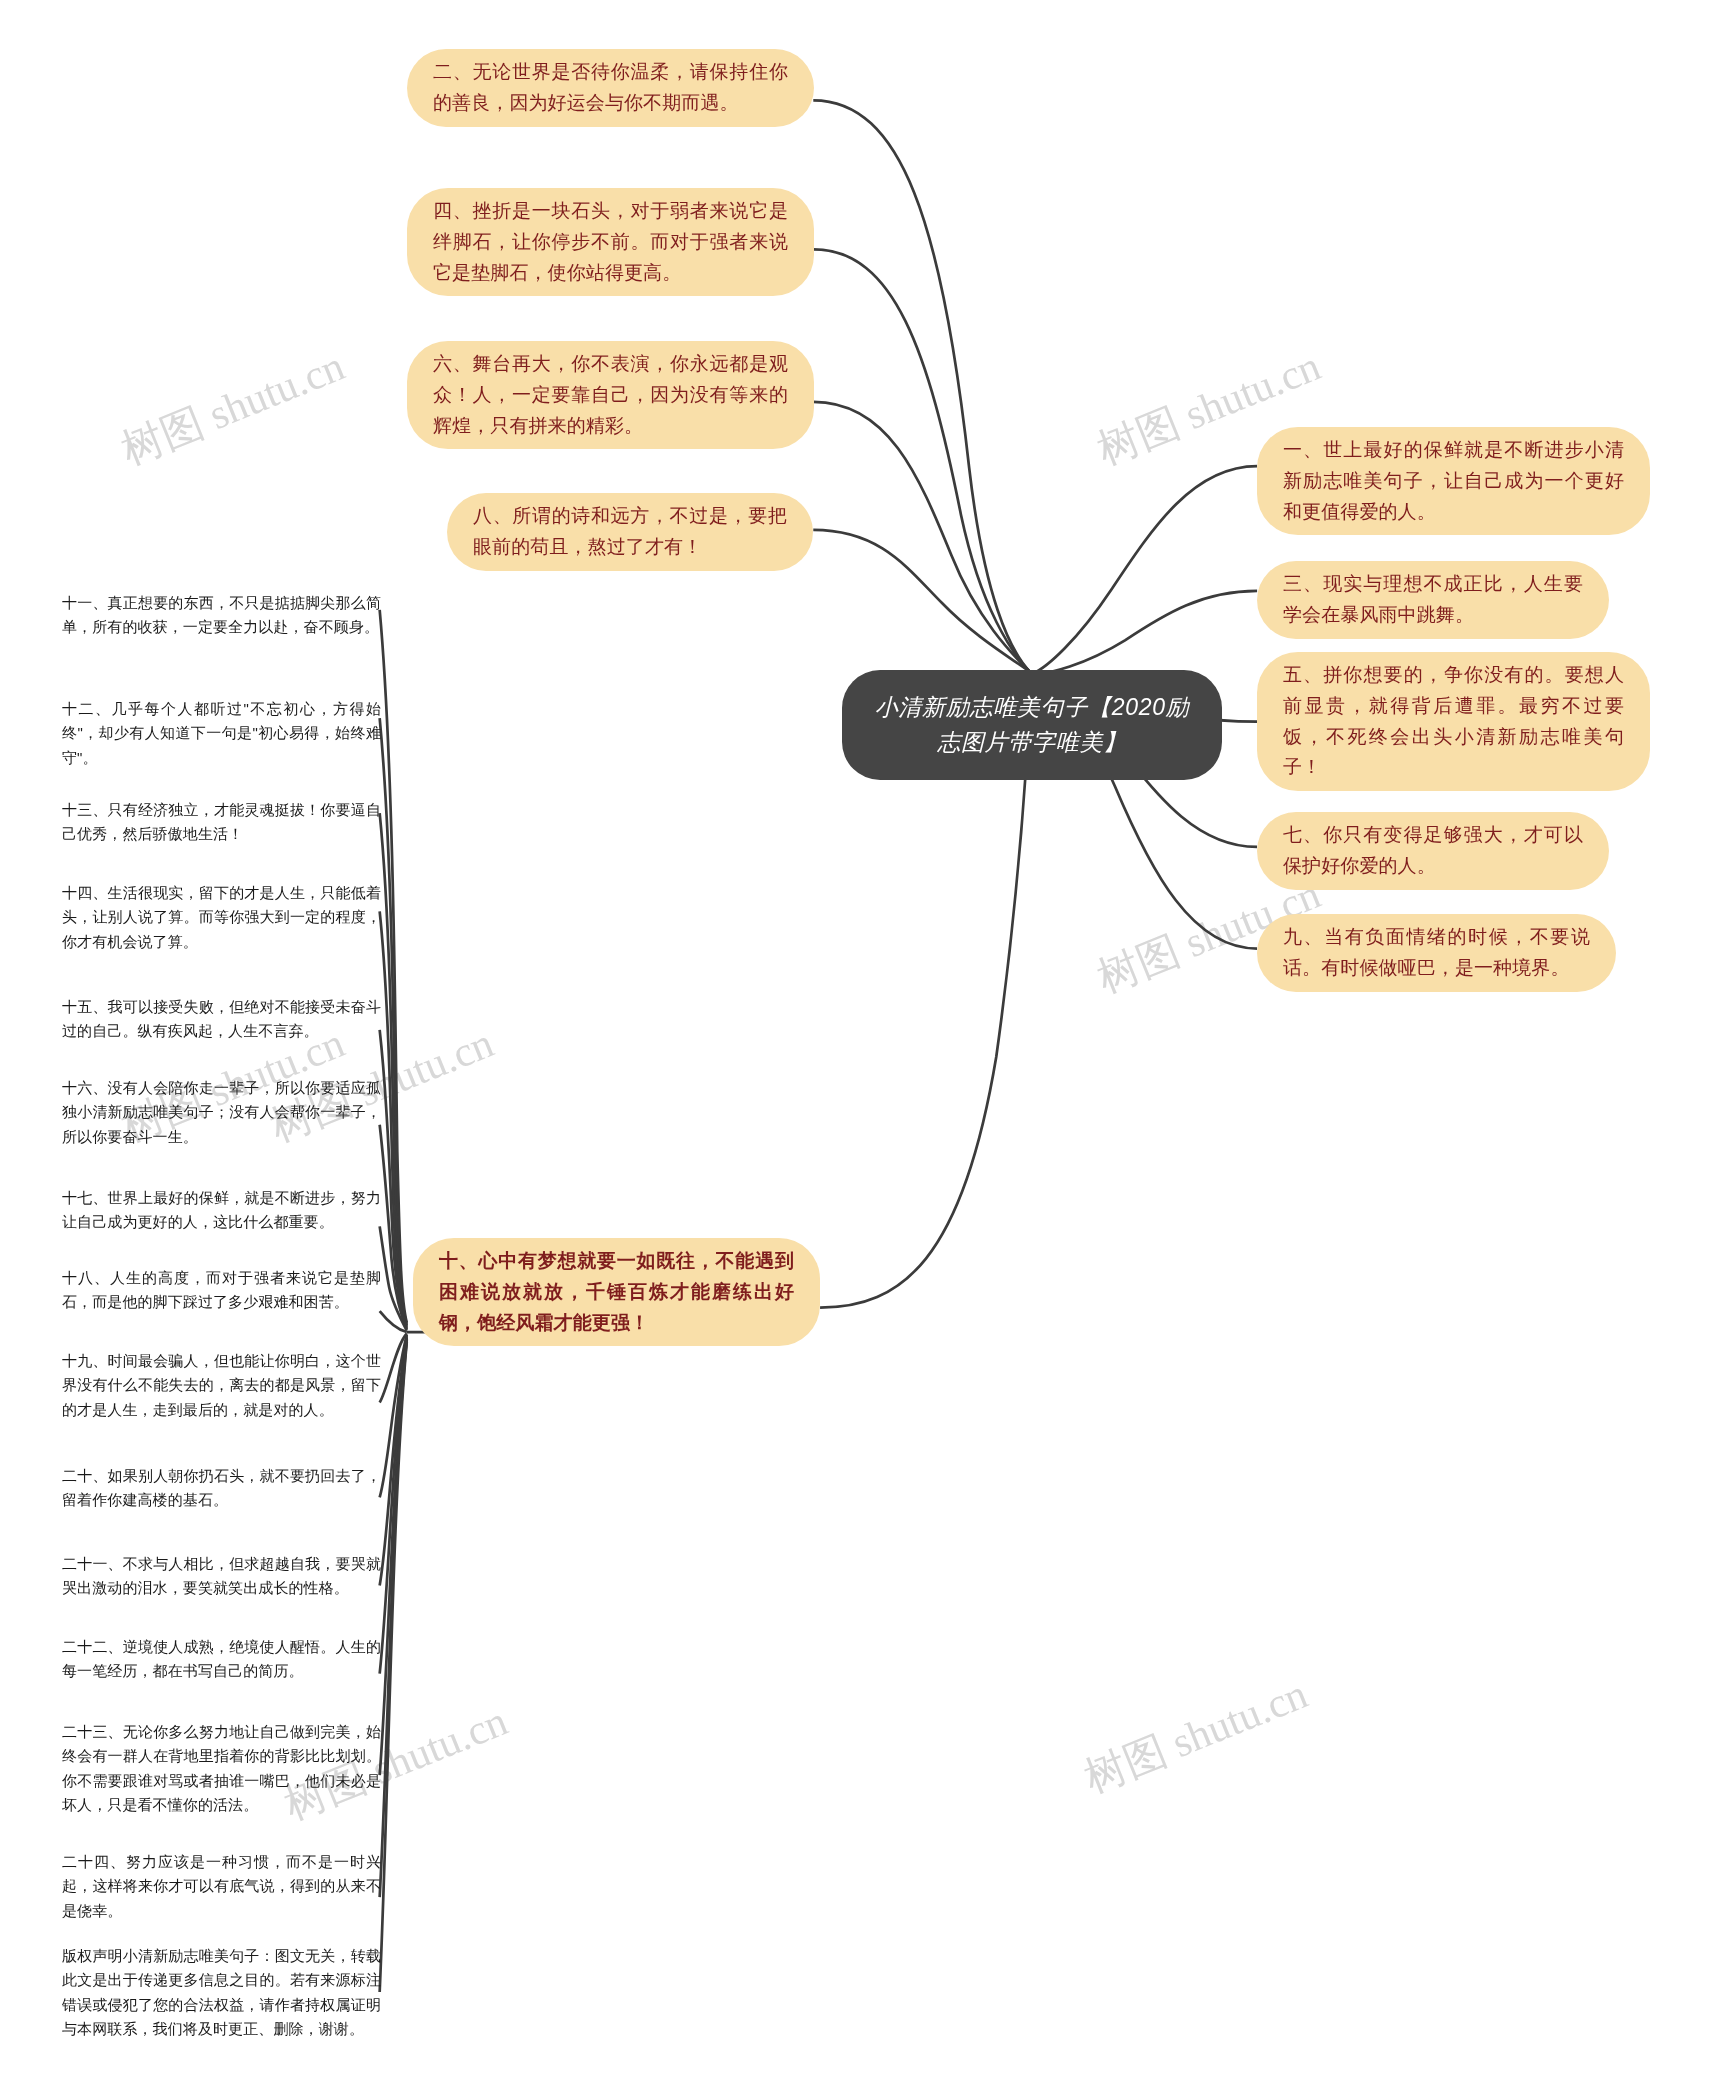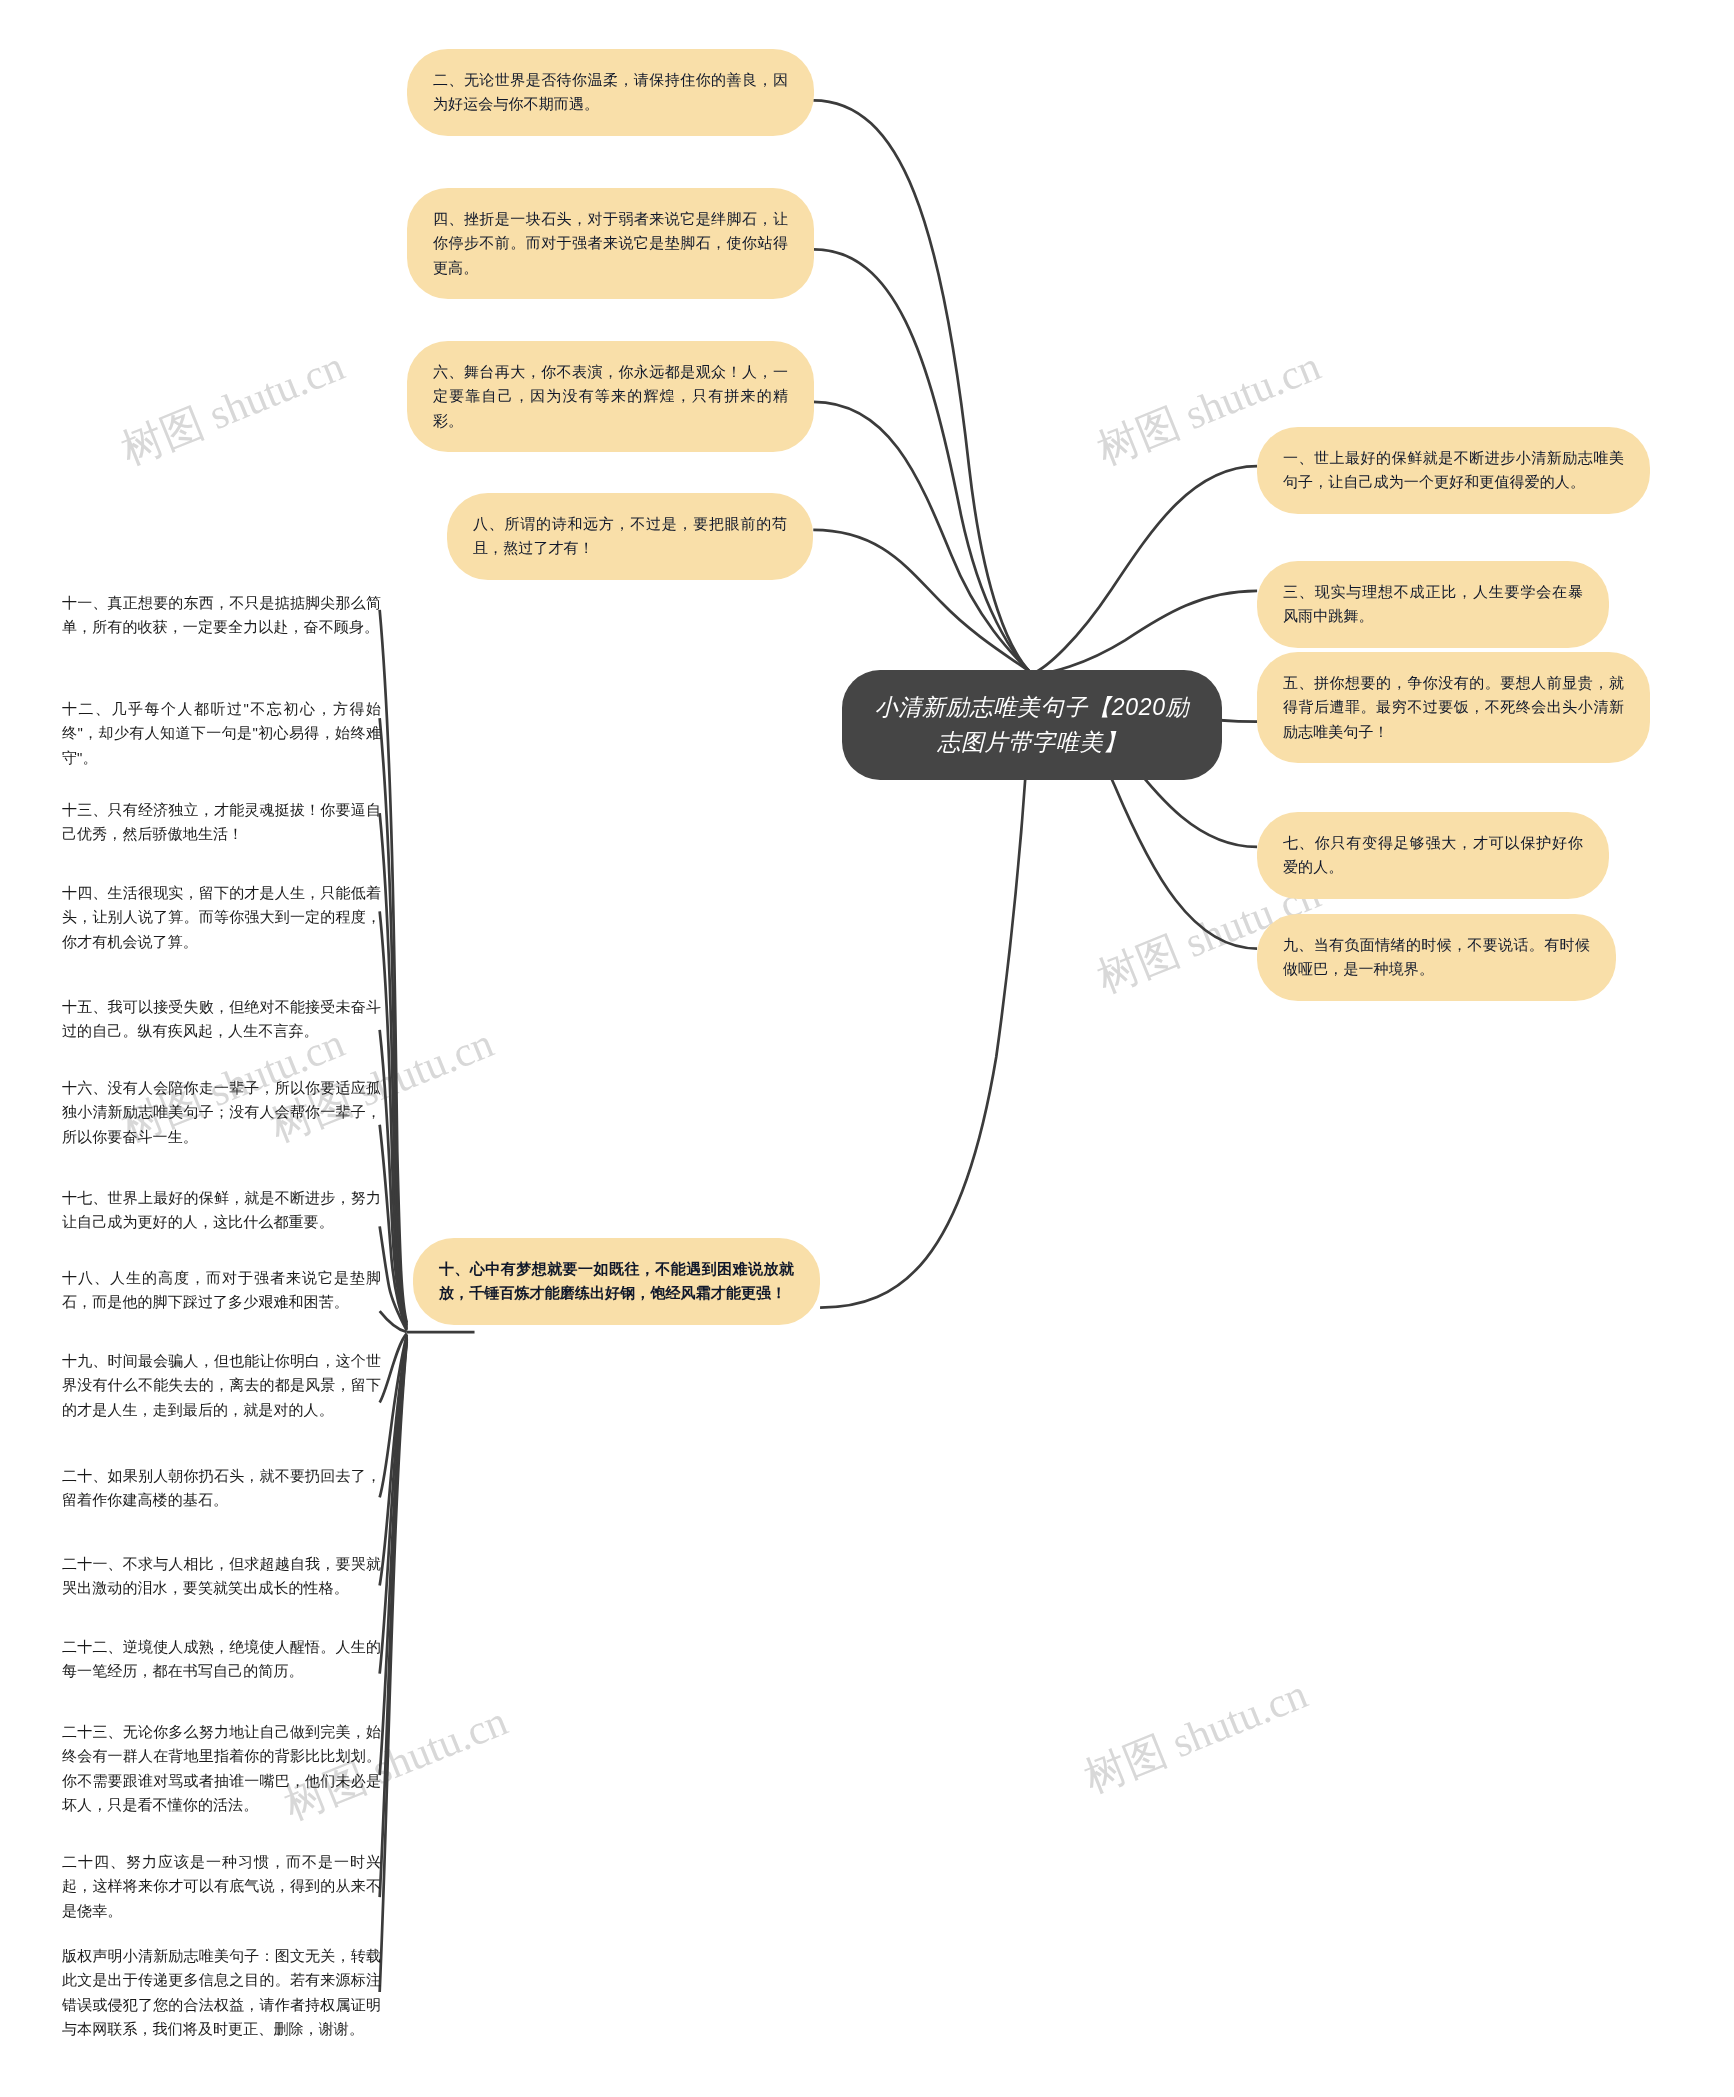--- a/index.html
+++ b/index.html
@@ -28,24 +28,24 @@
   #links{position:absolute;left:0;top:0;width:1735px;height:2097px;z-index:2;pointer-events:none;}
   #links path{fill:none;stroke:#3b3b3b;stroke-width:4;}
 
   
   .node{
     position:absolute;
     z-index:3;
     box-sizing:border-box;
     border-radius:41px;
     background:#f9dfa9;
-    color:#0f172a;
-    font-size:15px;
+    color:#7f1d1d;
+    font-size:19px;
     line-height:1.62;
-    padding:19px 26px;
+    padding:8px 26px;
     text-align:justify;
     letter-spacing:0.1px;
   }
   .node.topic{
     background:#454545;
     color:#ffffff;
     border-radius:38px;
     font-size:23px;
     line-height:1.5;
     text-align:center;

